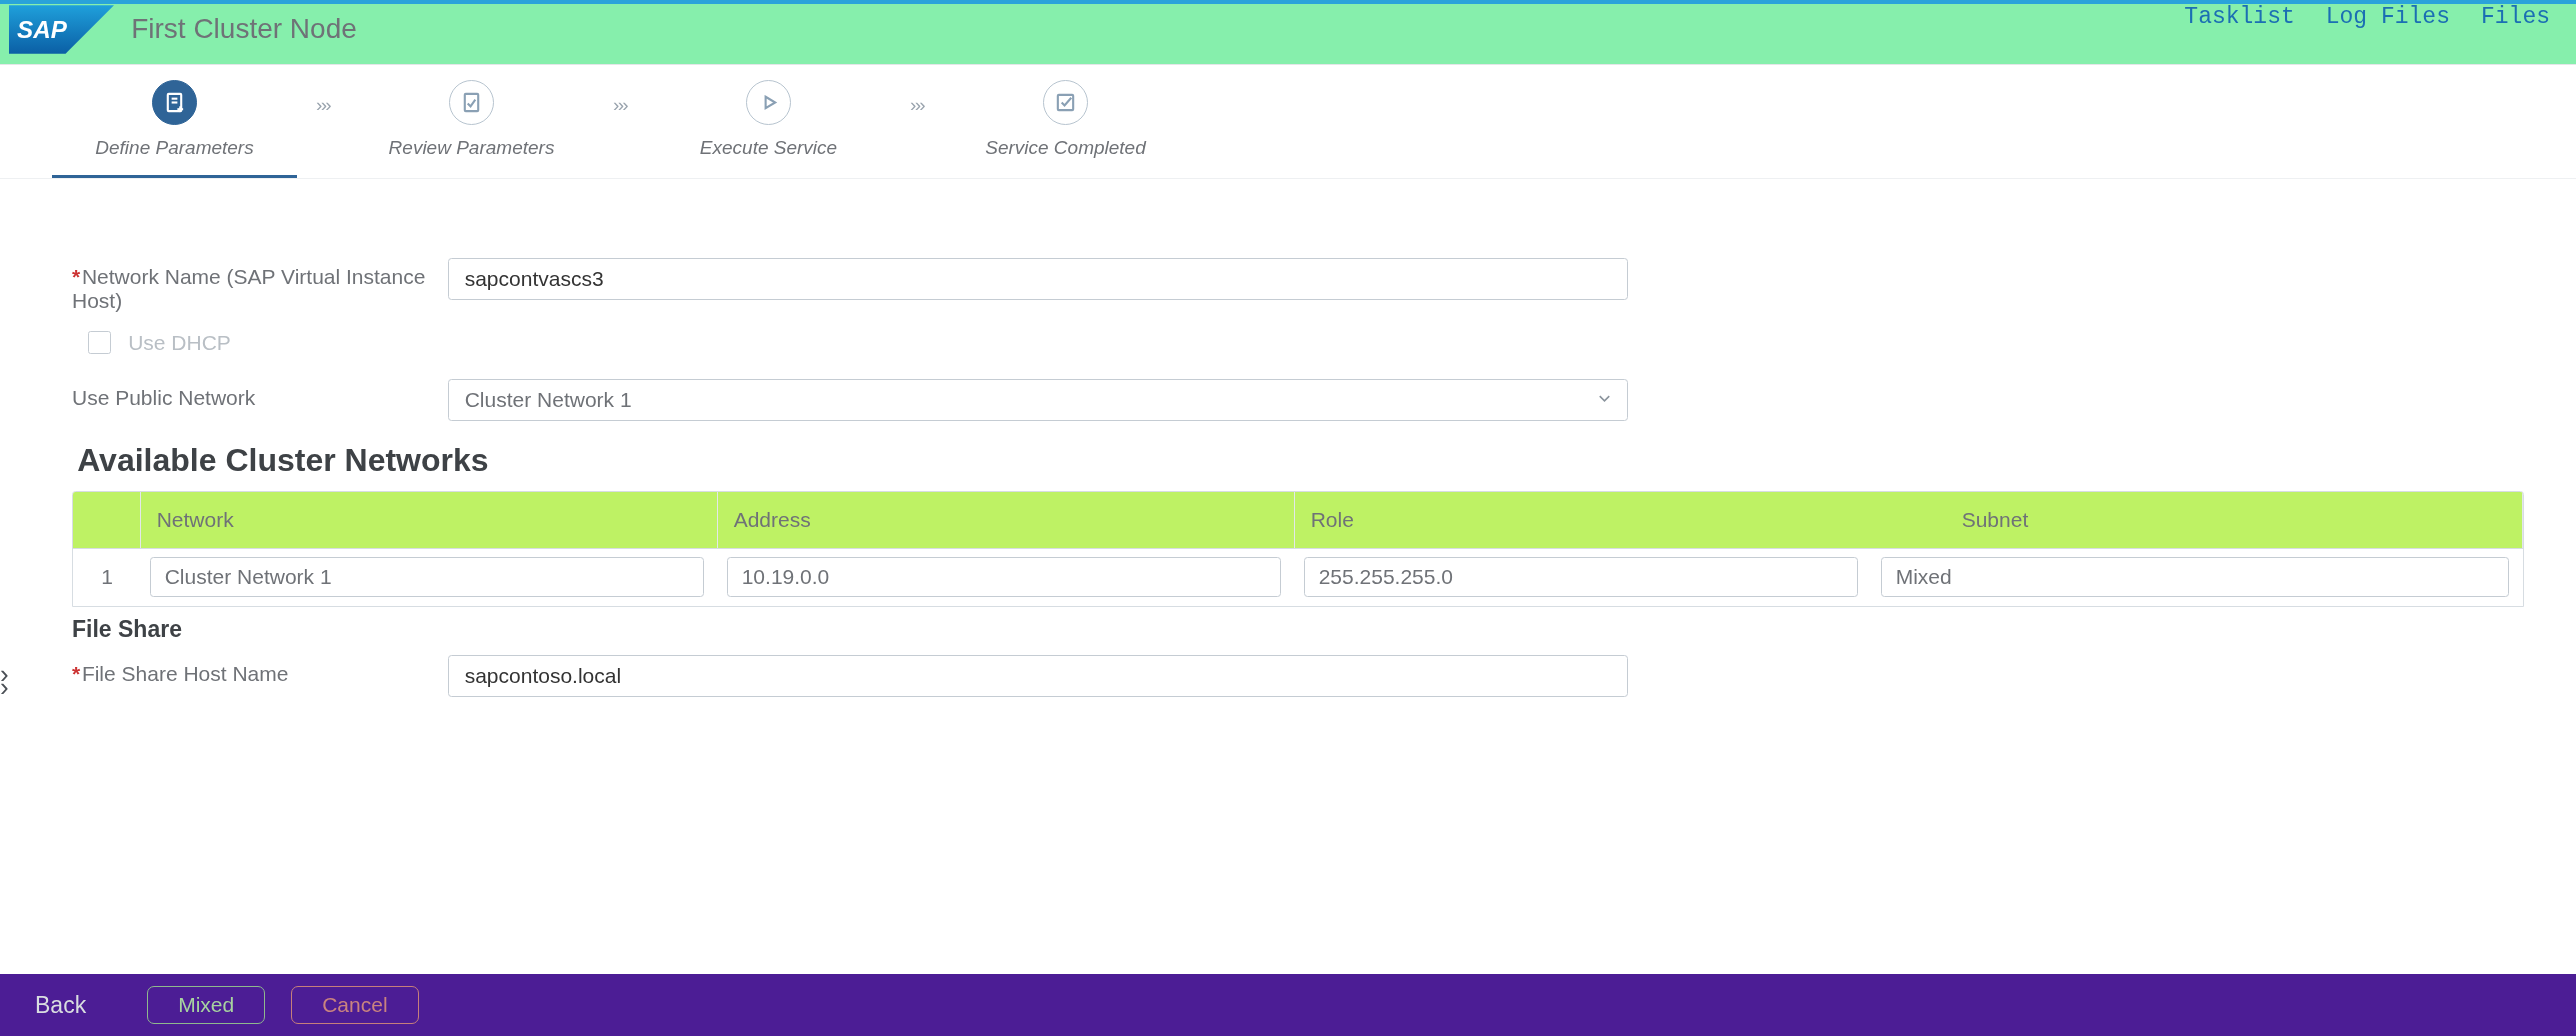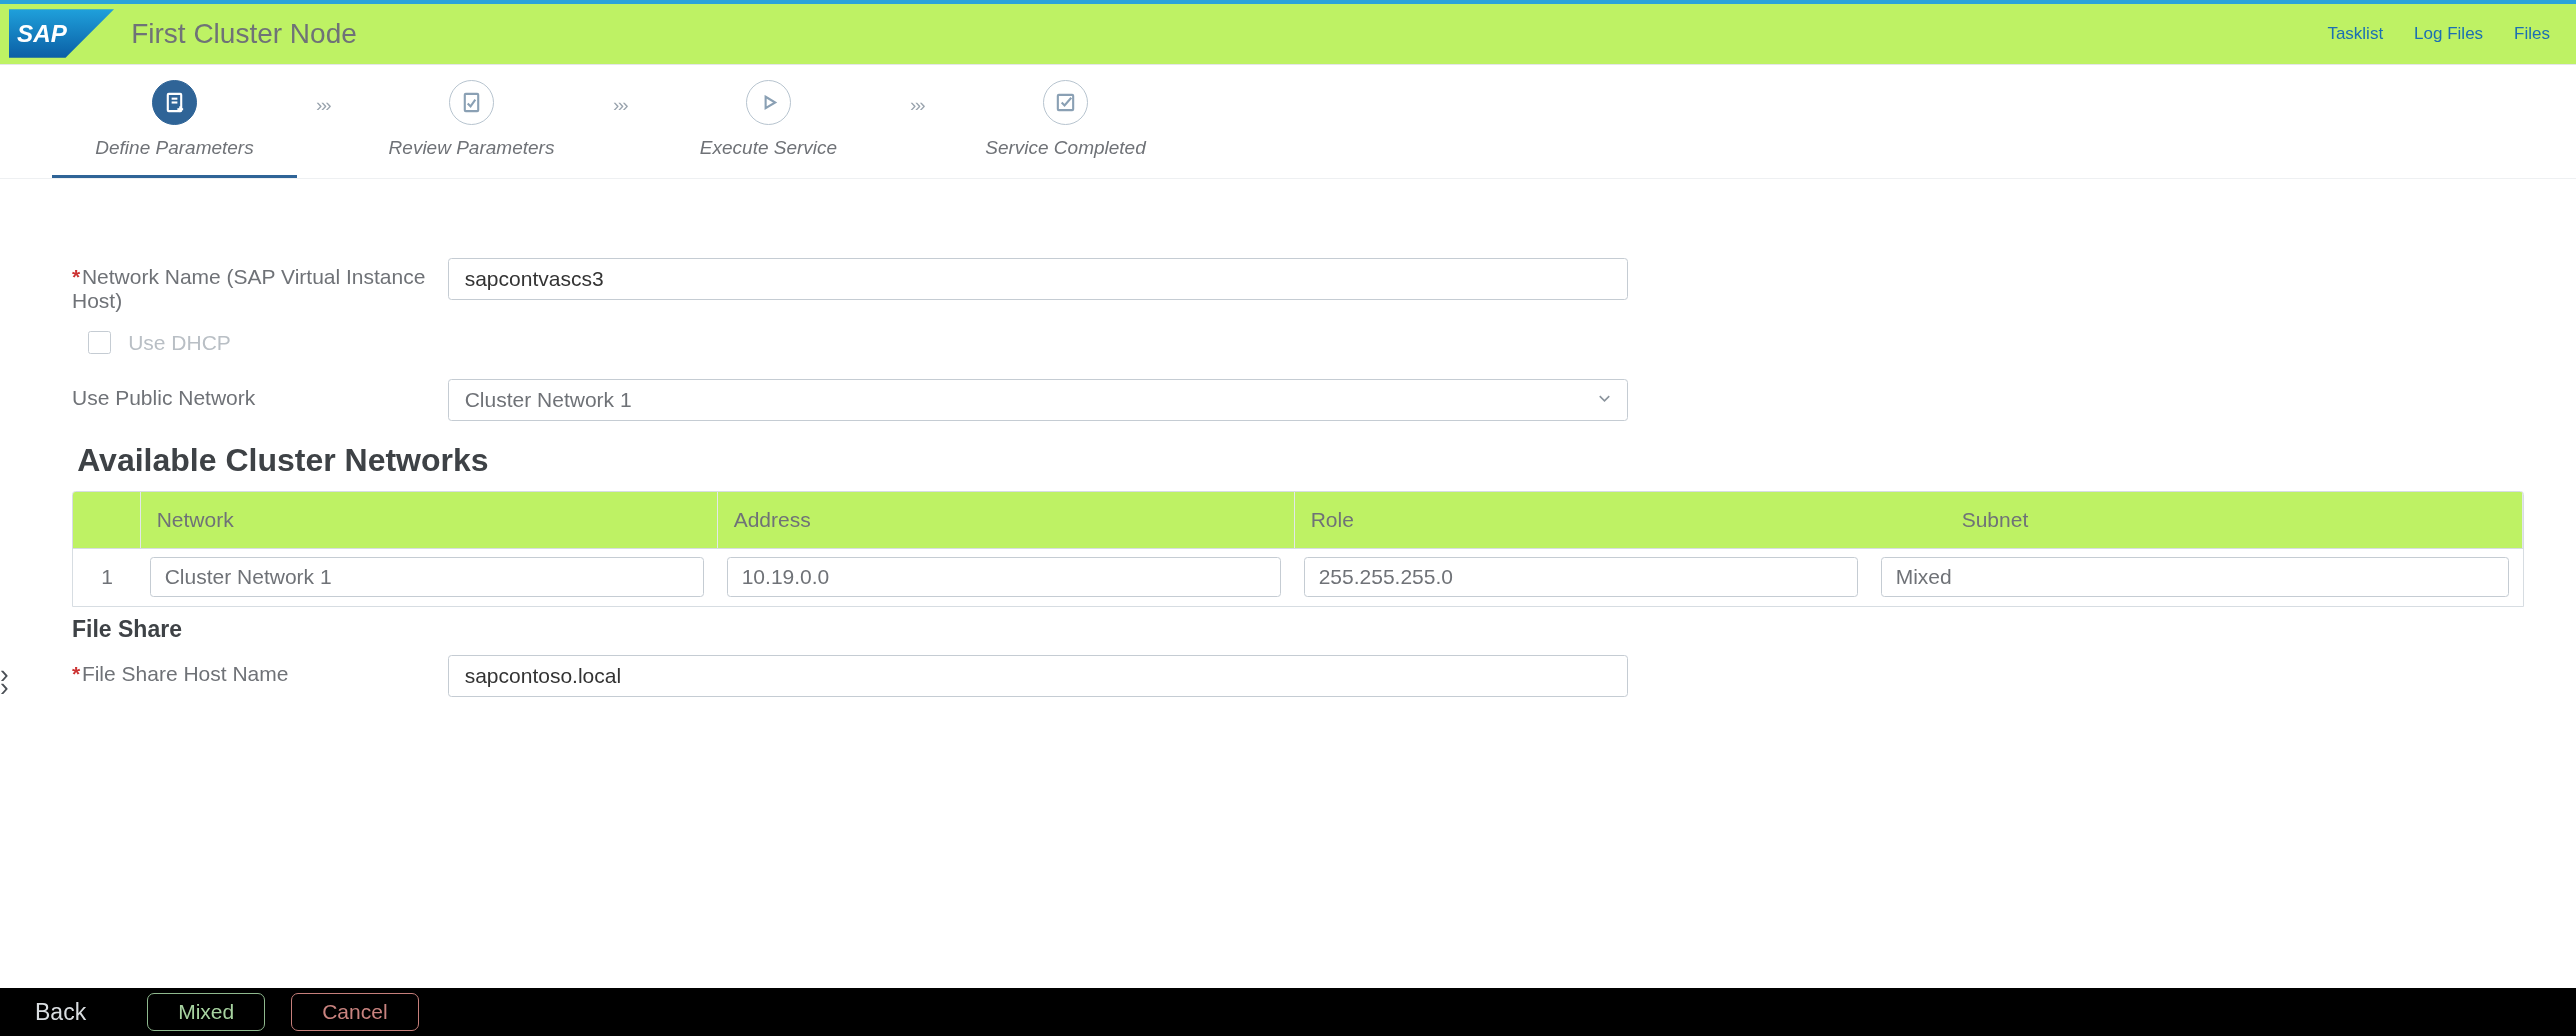--- a/index.html
+++ b/index.html
@@ -3,27 +3,27 @@
 <meta charset="utf-8">
 <style>
   * { box-sizing: border-box; margin: 0; padding: 0; }
   html, body { width: 100%; height: 100%; font-family: Arial, Helvetica, sans-serif; color: #333; background:#fff; }
   body { display:flex; flex-direction:column; min-height:100vh; }
 
   
   .top-accent { height:3.5px; background:#2aa3da; width:100%; }
 
   
-  .header { display:flex; align-items:center; justify-content:space-between; height:61px; border-bottom:0.9px solid #e4e6e8; padding:0 26px 0 8.7px; background:#bef264; }
+  .header { display:flex; align-items:flex-start; justify-content:space-between; height:61px; border-bottom:0.9px solid #e4e6e8; padding:0 26px 0 8.7px; background:#86efac; }
   .header-left { display:flex; align-items:center; gap:17.5px; }
   .sap-logo { width:105px; height:51px; display:flex; align-items:flex-start; }
   .sap-logo svg { width:105px; height:51px; }
   .page-title { font-size:28px; color:#6f7277; font-weight:400; }
   .header-right { display:flex; gap:31px; }
-  .header-link { color:#1b6fb3; font-size:17px; cursor:pointer; }
+  .header-link { color:#1b6fb3; font-size:23px; cursor:pointer;font-family:Liberation Mono, monospace; }
 
   
   .wizard { display:flex; align-items:flex-start; gap:0; padding:15.7px 35px 0 52px; border-bottom:0.9px solid #eef0f2; background:#fff;}
   .step { display:flex; flex-direction:column; align-items:center; width:245px; position:relative; padding-bottom:15.7px;}
   .step-circle { width:45px; height:45px; border-radius:50%; border:1.7px solid #b7c4cf; display:flex; align-items:center; justify-content:center; margin-bottom:12.2px; color:#8aa0b4; }
   .step.active .step-circle { background:#2f6497; border-color:#2f6497; color:#fff; }
   .step-label { font-size:19px; color:#6f7277;font-style:italic; }
   .step.active { border-bottom:3.5px solid #2f6497; }
   .step-sep { width:52px; display:flex; align-items:center; justify-content:center; padding-top:14px; color:#9aa4ae; font-size:19px; letter-spacing:-1.7px;}
   .step svg { width:23px; height:23px; stroke:currentColor; fill:none; stroke-width:2.2; }
@@ -60,21 +60,21 @@
   .col-idx { width:68px; text-align:center; font-size:21px; color:#6f7277;}
   .col-net { width:577px; }
   .col-addr { width:577px; }
   .col-sub { width:577px; }
   .col-role { flex:1; }
   .cell-input { width:calc(100% - 5.2px); height:40px; border:0.9px solid #c5ccd3; border-radius:3.5px; padding:0 14px; font-size:21px; color:#6f7277; }
 
   .section-heading.small { font-size:23px; margin-top:8.7px; margin-left:0;}
 
   
-  .footer { height:48px; background:#000000; display:flex; align-items:center; padding:0 35px; gap:26px;}
+  .footer { height:62px; background:#4c1d95; display:flex; align-items:center; padding:0 35px; gap:26px;}
   .footer .btn-text { color:#d9dde0; font-size:23px; cursor:pointer; }
   .pill-btn { height:38px; padding:0 30px; border-radius:7px; font-size:21px; display:flex; align-items:center; cursor:pointer; background:transparent;}
   .pill-next { border:1.3px solid #8fb98e; color:#a7d3a0; margin-left:35px;}
   .pill-cancel { border:1.3px solid #c67f7b; color:#c9837f;}
 </style>
 </head>
 <body>
 
 <div class="top-accent"></div>
 

